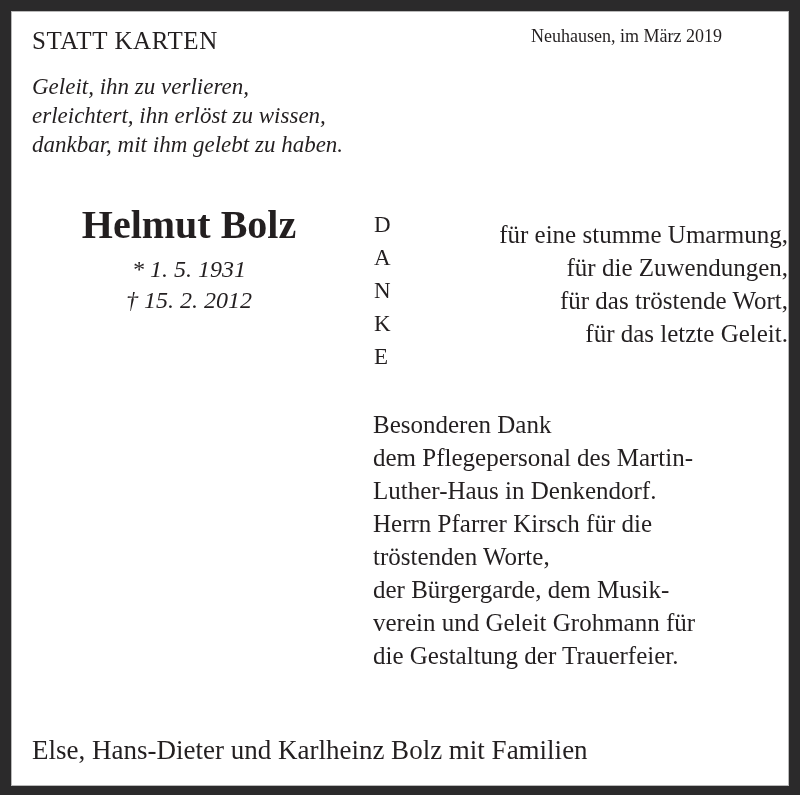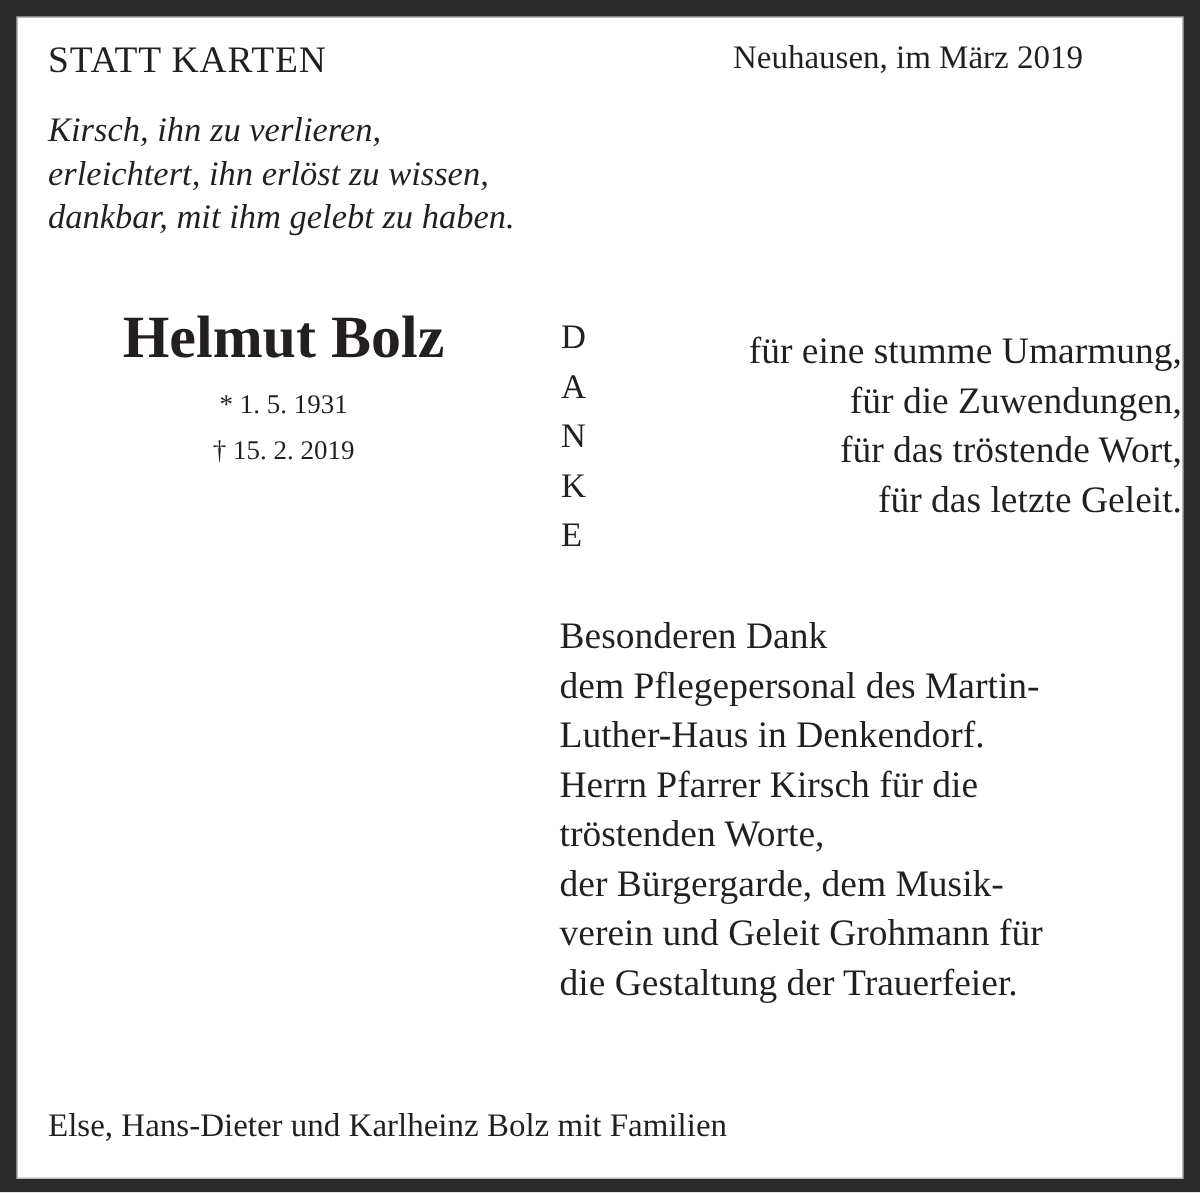--- a/index.html
+++ b/index.html
@@ -64,21 +64,21 @@
     top: 16px;
     font-size: 25px;
     letter-spacing: 0.6px;
     white-space: nowrap;
     line-height: 1;
   }
   .place-date {
     position: absolute;
     right: 18px;
     top: 15px;
-    font-size: 22px;
+    font-size: 18px;
     white-space: nowrap;
     line-height: 1;
   }
 
   
   .verse {
     position: absolute;
     left: 20px;
     top: 60px;
     width: 420px;
@@ -98,22 +98,23 @@
   }
   .deceased-name {
     font-size: 40px;
     font-weight: bold;
     line-height: 46px;
     letter-spacing: 0px;
     white-space: nowrap;
   }
   .life-dates {
     margin-top: 6px;
-    font-size: 18px;
+    font-size: 24px;
     line-height: 31px;
+    font-style: italic;
   }
   .life-dates div { white-space: nowrap; }
 
   .danke-column {
     position: absolute;
     left: 362px;
     top: 196px;
     width: 34px;
     text-align: left;
     font-size: 23px;
@@ -144,48 +145,48 @@
   .special-thanks .st-heading {
     white-space: nowrap;
   }
   .special-thanks .st-body div { white-space: nowrap; }
 
   
   .family-line {
     position: absolute;
     left: 20px;
     top: 723px;
-    font-size: 22px;
+    font-size: 27px;
     line-height: 30px;
     white-space: nowrap;
   }
 </style>
 </head>
 <body>
 
 <div id="notice">
 
   <div class="sheet">
 
     <div class="header-row">
       <div class="statt-karten">STATT KARTEN</div>
       <div class="place-date">Neuhausen, im März 2019</div>
     </div>
 
     <div class="verse">
-      <div>Kirsch, ihn zu verlieren,</div>
+      <div>Geleit, ihn zu verlieren,</div>
       <div>erleichtert, ihn erlöst zu wissen,</div>
       <div>dankbar, mit ihm gelebt zu haben.</div>
     </div>
 
     <div class="name-block">
       <div class="deceased-name">Helmut Bolz</div>
       <div class="life-dates">
         <div>* 1. 5. 1931</div>
-        <div>† 15. 2. 2019</div>
+        <div>† 15. 2. 2012</div>
       </div>
     </div>
 
     <div class="danke-column">
       <span>D</span>
       <span>A</span>
       <span>N</span>
       <span>K</span>
       <span>E</span>
     </div>

